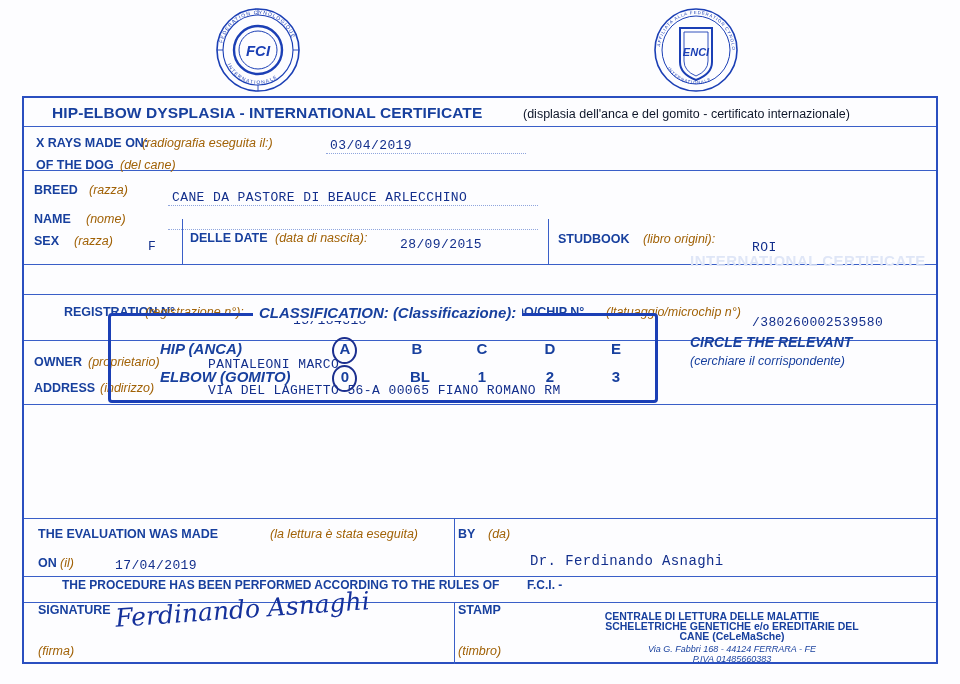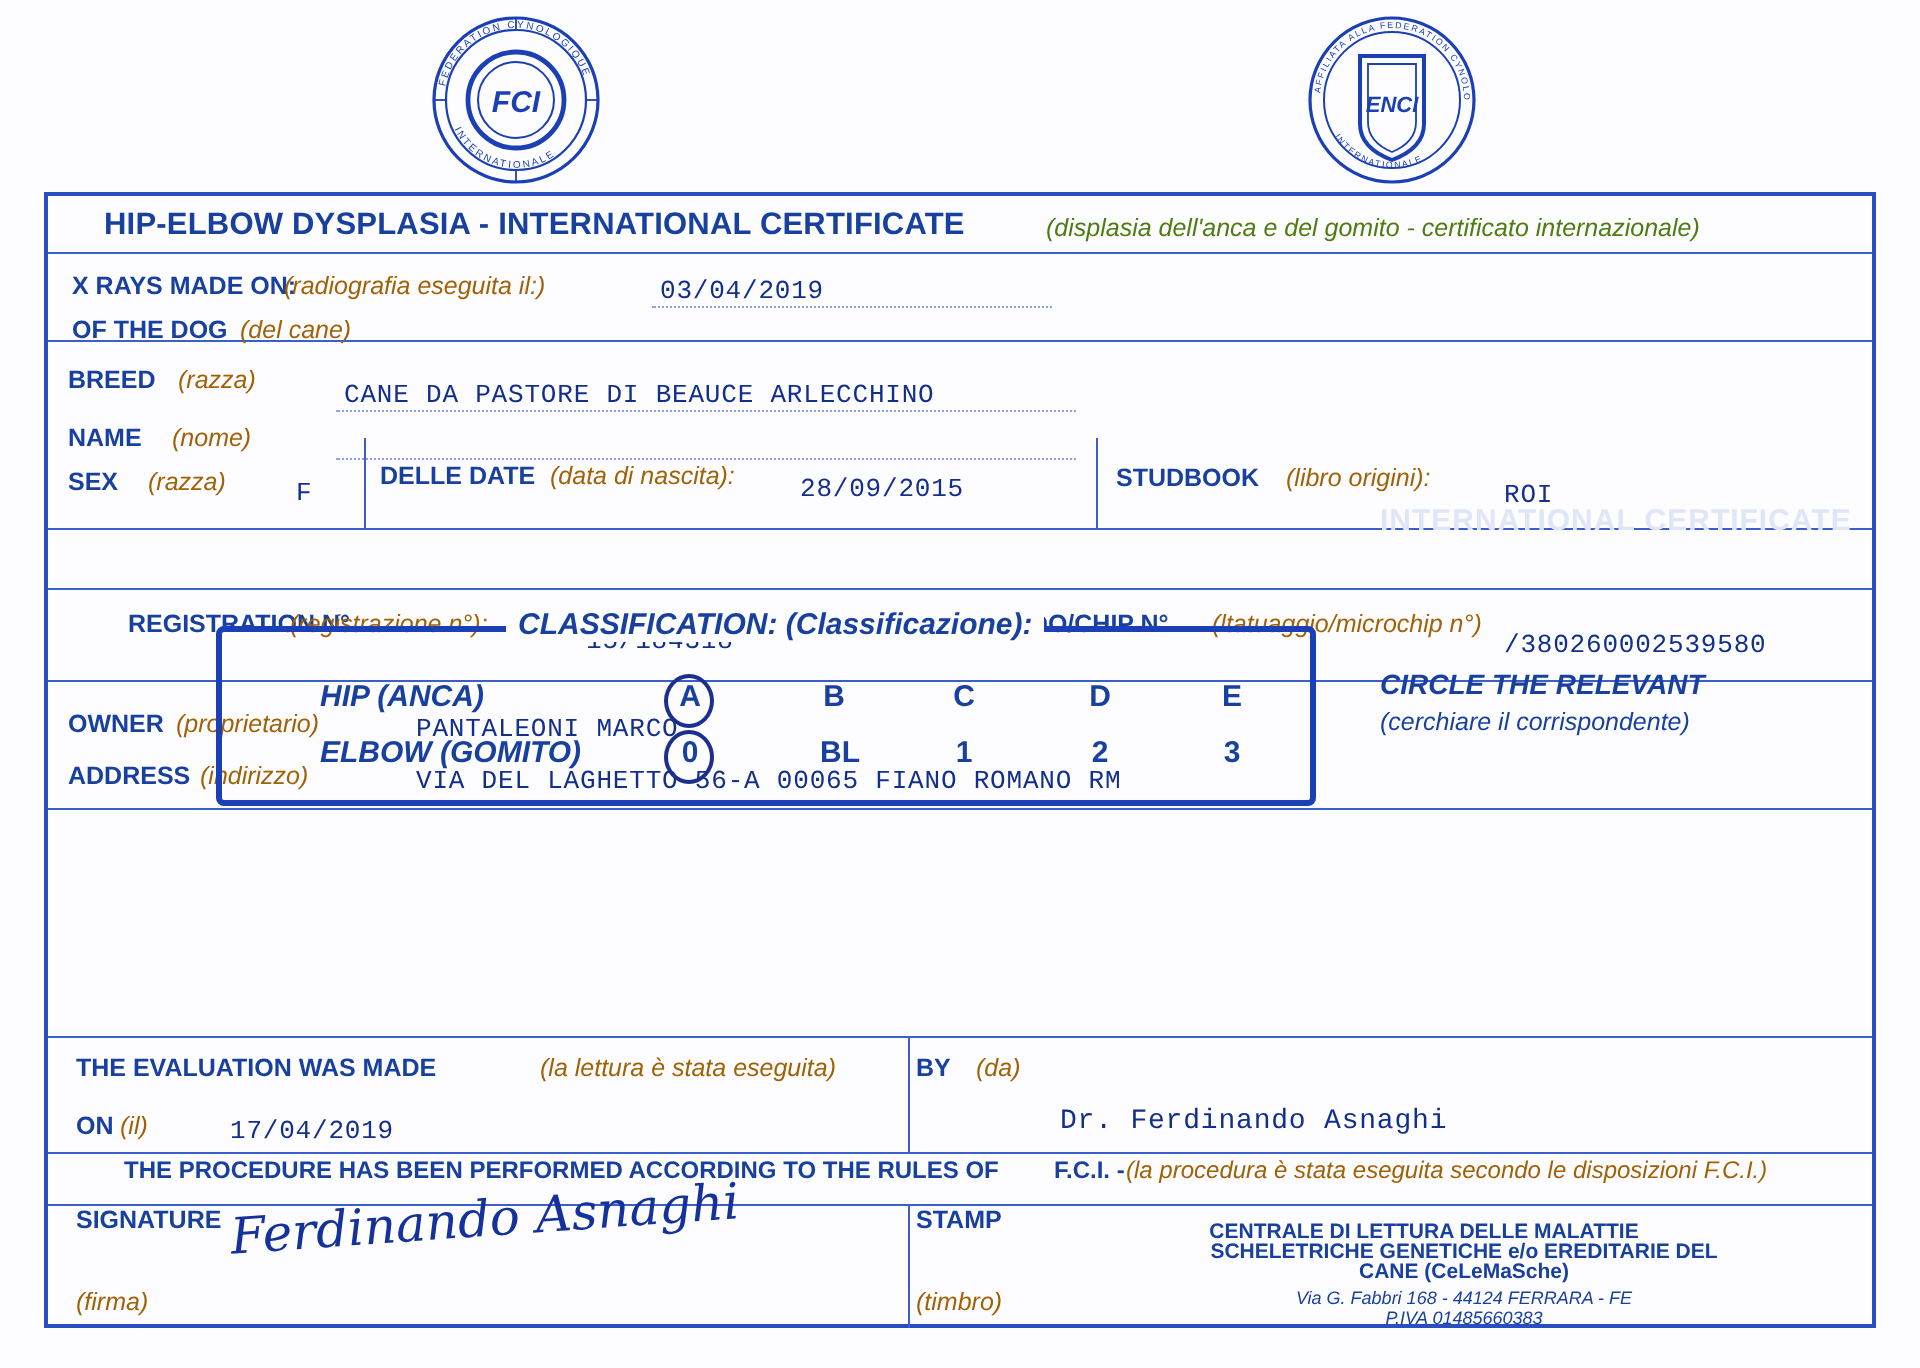--- a/index.html
+++ b/index.html
@@ -89,23 +89,22 @@
     left: 52px; top: 5px;
     font-weight: bold;
     font-size: 15.5px;
     letter-spacing: 0.1px;
     color: #18409e;
     white-space: nowrap;
   }
   #cert-title-it {
     position: absolute;
     left: 523px; top: 7px;
-    font-style: italic;
     font-size: 12.5px;
-    color: #4d7c0f;
+    color: #0f172a;
     white-space: nowrap;
   }
 
   
   #classification-box {
     position: absolute;
     left: 108px;
     top: 313px;
     width: 550px;
     height: 90px;
@@ -360,21 +359,20 @@
   <div class="ital" style="left:488px; top:527px;">(da)</div>
 
   <div class="lbl" style="left:38px; top:556px;">ON</div>
   <div class="ital" style="left:60px; top:556px;">(il)</div>
   <div class="val" style="left:115px; top:558px;">17/04/2019</div>
 
   <div class="val" style="left:530px; top:553px; font-size:14px;">Dr. Ferdinando Asnaghi</div>
 
   <div class="lbl" style="left:62px; top:578px; font-size:12px;">THE PROCEDURE HAS BEEN PERFORMED ACCORDING TO THE RULES OF</div>
   <div class="lbl" style="left:527px; top:578px; font-size:12px;">F.C.I. -</div>
-  <div class="ital" style="left:563px; top:578px; font-size:12px;">(la procedura è stata eseguita secondo le disposizioni F.C.I.)</div>
 
   <div class="lbl" style="left:38px; top:603px;">SIGNATURE</div>
   <div class="ital" style="left:38px; top:644px;">(firma)</div>
   <div id="signature-script">Ferdinando Asnaghi</div>
 
   <div class="lbl" style="left:458px; top:603px;">STAMP</div>
   <div class="ital" style="left:458px; top:644px;">(timbro)</div>
 
   <div class="stamp-line" style="left:552px; top:610px;">CENTRALE DI LETTURA DELLE MALATTIE</div>
   <div class="stamp-line" style="left:572px; top:620px;">SCHELETRICHE GENETICHE e/o EREDITARIE DEL</div>

